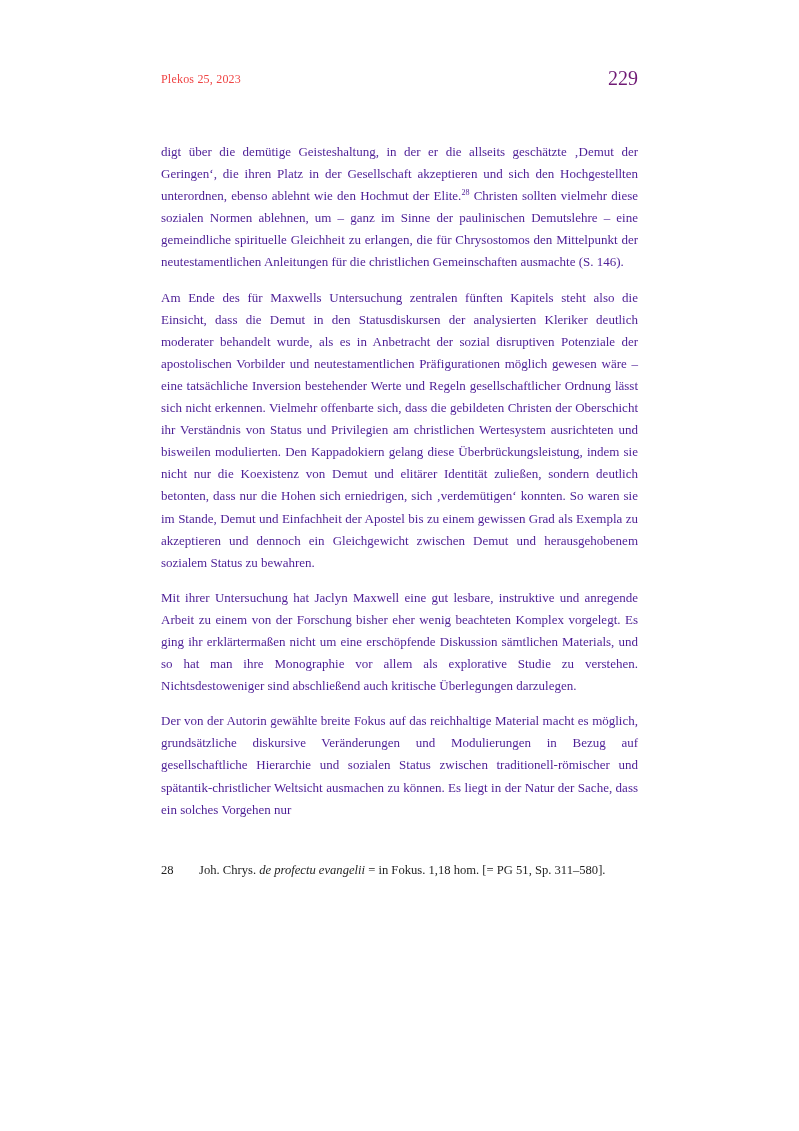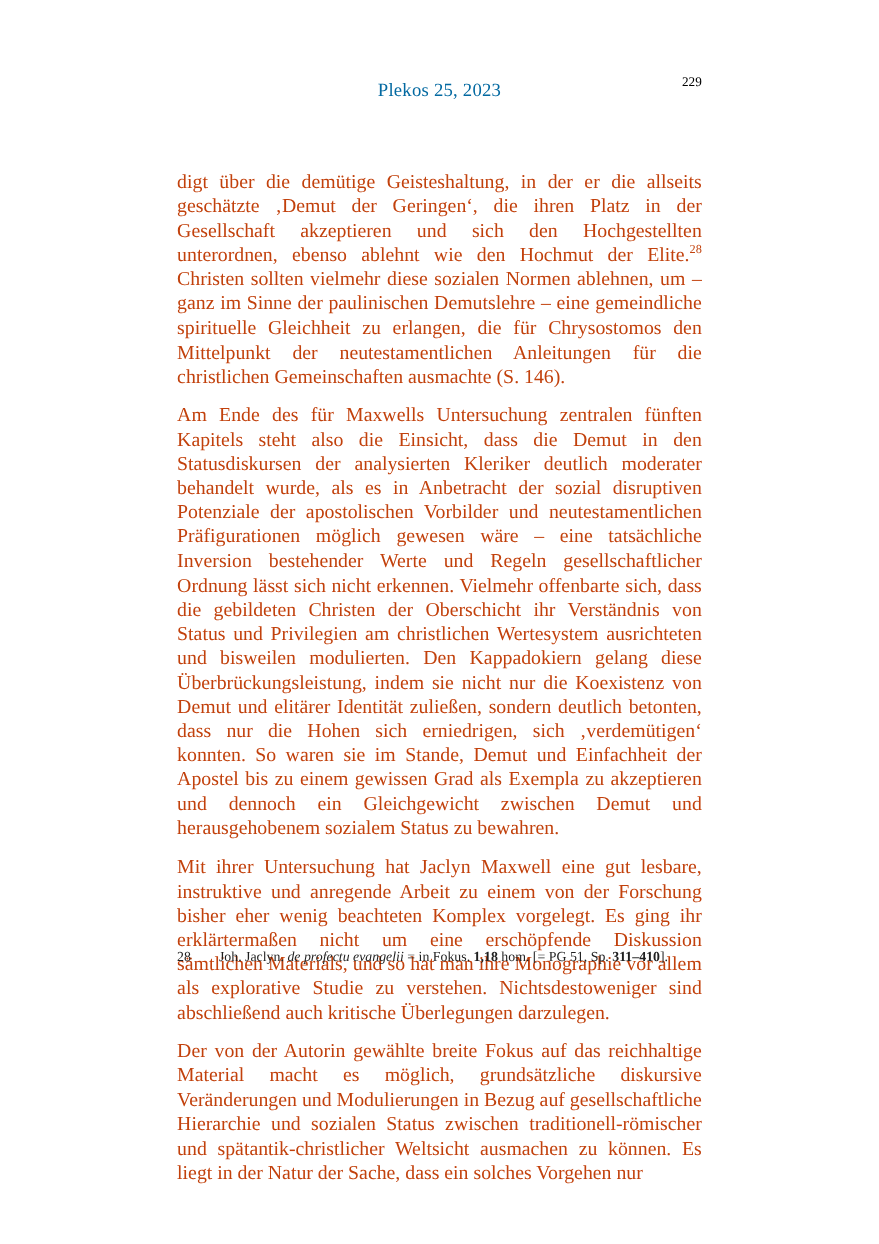--- a/index.html
+++ b/index.html
@@ -22,50 +22,49 @@
     position: absolute;
     left: 161px;
     top: 72px;
     width: 477px;
     height: 22px;
   }
   .running-head .journal {
     position: absolute;
     left: 0;
     right: 0;
-    text-align: center;
-    font-size: 17px;
+    font-size: 12px;
     letter-spacing: 0.2px;
-    color: #0369a1;
+    color: #ef4444;
     white-space: nowrap;
   }
   .running-head .folio {
     position: absolute;
     right: 0;
     top: -5px;
-    font-size: 12px;
-    color: #000000;
+    font-size: 20px;
+    color: #701a75;
     margin-left: 10px;
   }
 
   
   .textblock {
     position: absolute;
     left: 161px;
     top: 141px;
     width: 477px;
   }
   .para {
-    margin: 13px 0 13px 0;
-    font-size: 18px;
+    margin: 0 0 13px 0;
+    font-size: 13px;
     line-height: 22.1px;
     text-align: justify;
     text-justify: inter-word;
     hyphens: manual;
-    color: #c2410c;
+    color: #4c1d95;
   }
   .para:last-child { margin-bottom: 0; }
 
   sup.fnmark {
     font-size: 0.62em;
     vertical-align: super;
     line-height: 0;
   }
 
   
@@ -83,21 +82,21 @@
     padding-left: 38px;
     text-align: left;
   }
   .footnote .fn-num {
     position: absolute;
     left: 0;
     top: 0;
     font-size: 12.6px;
   }
   .footnote i { }
-  .footnote b { font-weight: bold; }
+  .footnote b { font-weight: normal; }
 </style>
 </head>
 <body>
 
 <div class="page">
 
   <div class="running-head">
     <span class="journal">Plekos 25, 2023</span>
     <span class="folio">229</span>
   </div>
@@ -109,17 +108,17 @@
     <p class="para">Am Ende des für Maxwells Untersuchung zentralen fünften Kapitels steht also die Einsicht, dass die Demut in den Statusdiskursen der analysierten Kleriker deutlich moderater behandelt wurde, als es in Anbetracht der sozial disruptiven Potenziale der apostolischen Vorbilder und neutestamentlichen Präfigurationen möglich gewesen wäre – eine tatsächliche Inversion bestehender Werte und Regeln gesellschaftlicher Ordnung lässt sich nicht erkennen. Vielmehr offenbarte sich, dass die gebildeten Christen der Oberschicht ihr Verständnis von Status und Privilegien am christlichen Wertesystem ausrichteten und bisweilen modulierten. Den Kappadokiern gelang diese Überbrückungsleistung, indem sie nicht nur die Koexistenz von Demut und elitärer Identität zuließen, sondern deutlich betonten, dass nur die Hohen sich erniedrigen, sich ‚verdemütigen‘ konnten. So waren sie im Stande, Demut und Einfachheit der Apostel bis zu einem gewissen Grad als Exempla zu akzeptieren und dennoch ein Gleichgewicht zwischen Demut und herausgehobenem sozialem Status zu bewahren.</p>
 
     <p class="para">Mit ihrer Untersuchung hat Jaclyn Maxwell eine gut lesbare, instruktive und anregende Arbeit zu einem von der Forschung bisher eher wenig beachteten Komplex vorgelegt. Es ging ihr erklärtermaßen nicht um eine erschöpfende Diskussion sämtlichen Materials, und so hat man ihre Monographie vor allem als explorative Studie zu verstehen. Nichtsdestoweniger sind abschließend auch kritische Überlegungen darzulegen.</p>
 
     <p class="para">Der von der Autorin gewählte breite Fokus auf das reichhaltige Material macht es möglich, grundsätzliche diskursive Veränderungen und Modulierungen in Bezug auf gesellschaftliche Hierarchie und sozialen Status zwischen traditionell-römischer und spätantik-christlicher Weltsicht ausmachen zu können. Es liegt in der Natur der Sache, dass ein solches Vorgehen nur</p>
 
   </div>
 
   <div class="footnotes">
     <div class="footnote">
-      <span class="fn-num">28</span><span>Joh. Jaclyn. </span><i>de profectu evangelii</i><span> = in Fokus. </span><b>1,18</b><span> hom. [= PG 51, Sp. </span><b>311–410</b><span>].</span>
+      <span class="fn-num">28</span><span>Joh. Chrys. </span><i>de profectu evangelii</i><span> = in Fokus. </span><b>1,18</b><span> hom. [= PG 51, Sp. </span><b>311–580</b><span>].</span>
     </div>
   </div>
 
 </div>
 
 </body></html>

